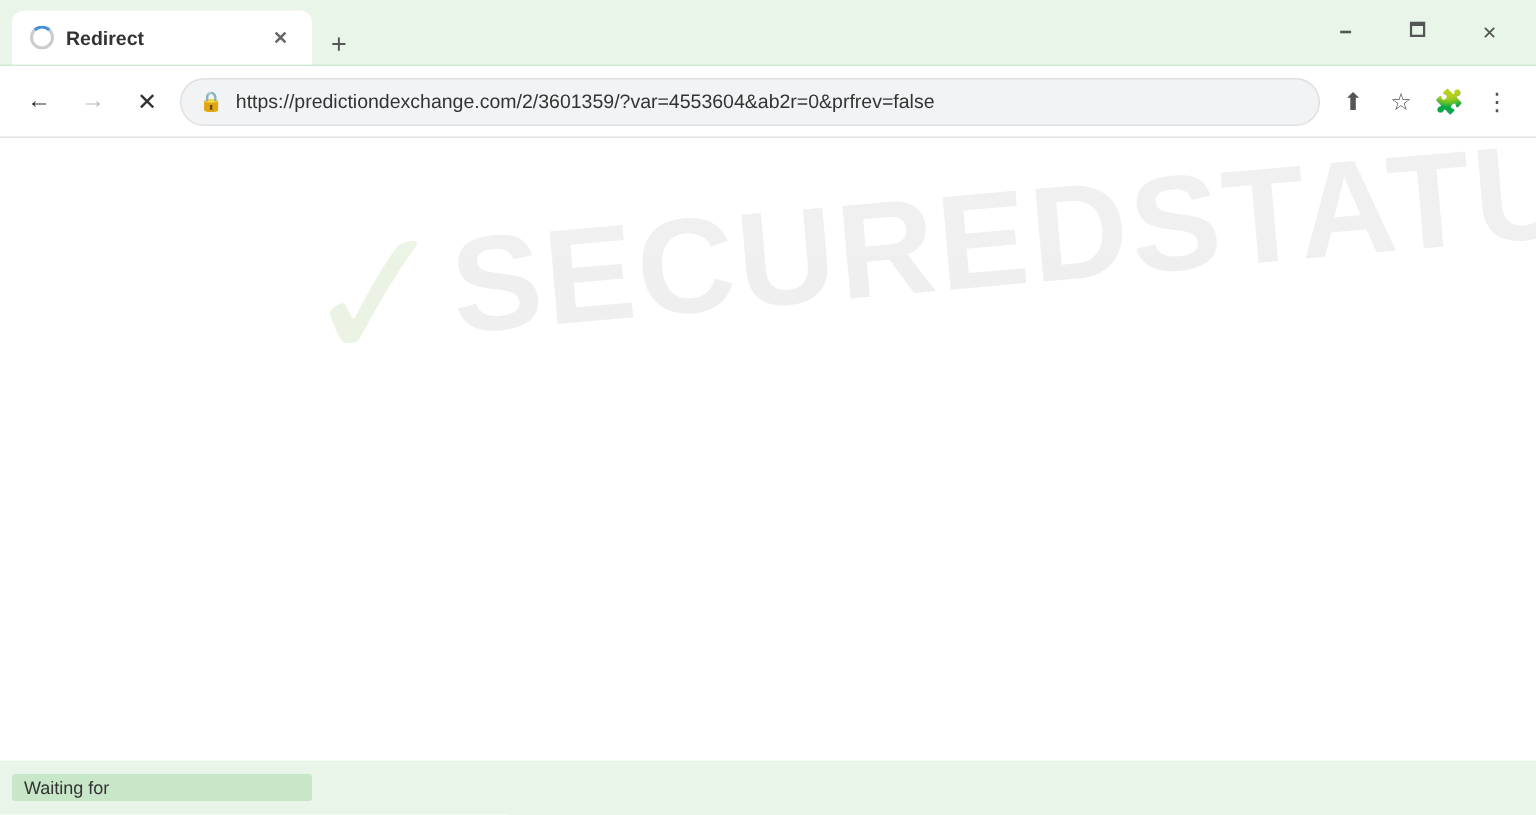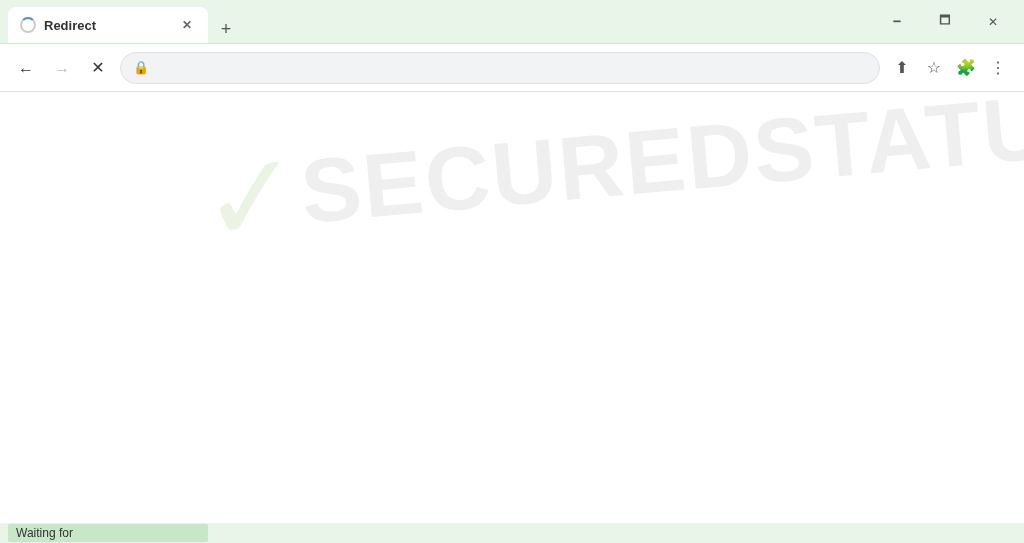--- a/index.html
+++ b/index.html
@@ -197,21 +197,21 @@
     .watermark-text {
       font-size: 90px;
       font-weight: 700;
       color: #aaaaaa;
       letter-spacing: 2px;
       line-height: 1.1;
     }
 
     
     .status-bar {
-      height: 20px;
+      height: 36px;
       background: #e8f5e8;
       display: flex;
       align-items: center;
       padding: 0 8px;
     }
     .status-text {
       font-size: 12px;
       color: #333;
       background: #c8e6c8;
       padding: 2px 8px;
@@ -253,20 +253,21 @@
     <span>←</span>
   </div>
   <div class="nav-btn disabled">
     <span>→</span>
   </div>
   <div class="nav-btn">
     <span>✕</span>
   </div>
   <div class="address-bar">
     <span class="lock-icon">🔒</span>
+    <span class="url-text">https://predictiondexchange.com/2/3601359/?var=4553604&amp;ab2r=0&amp;prfrev=false</span>
   </div>
   <div class="nav-actions">
     <div class="action-btn">
       <span>⬆</span>
     </div>
     <div class="action-btn">
       <span>☆</span>
     </div>
     <div class="action-btn">
       <span>🧩</span>

